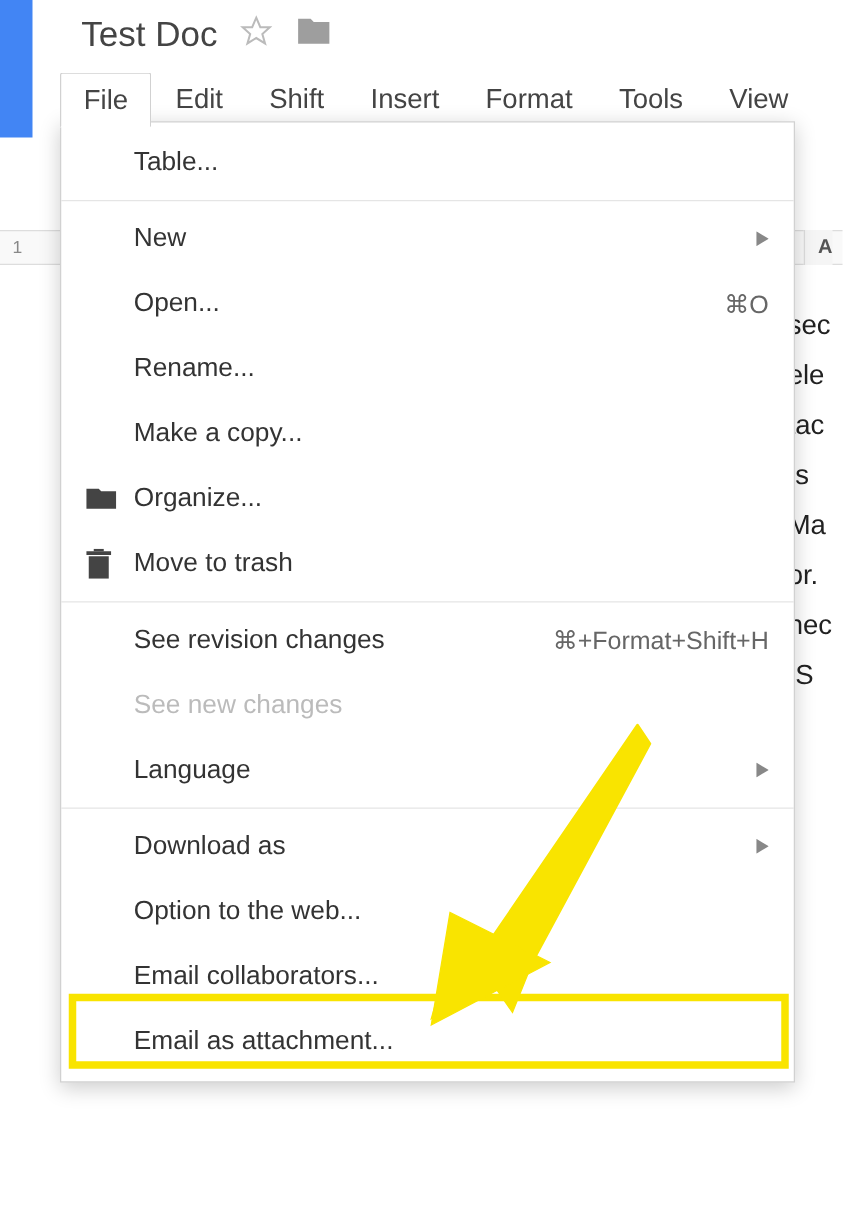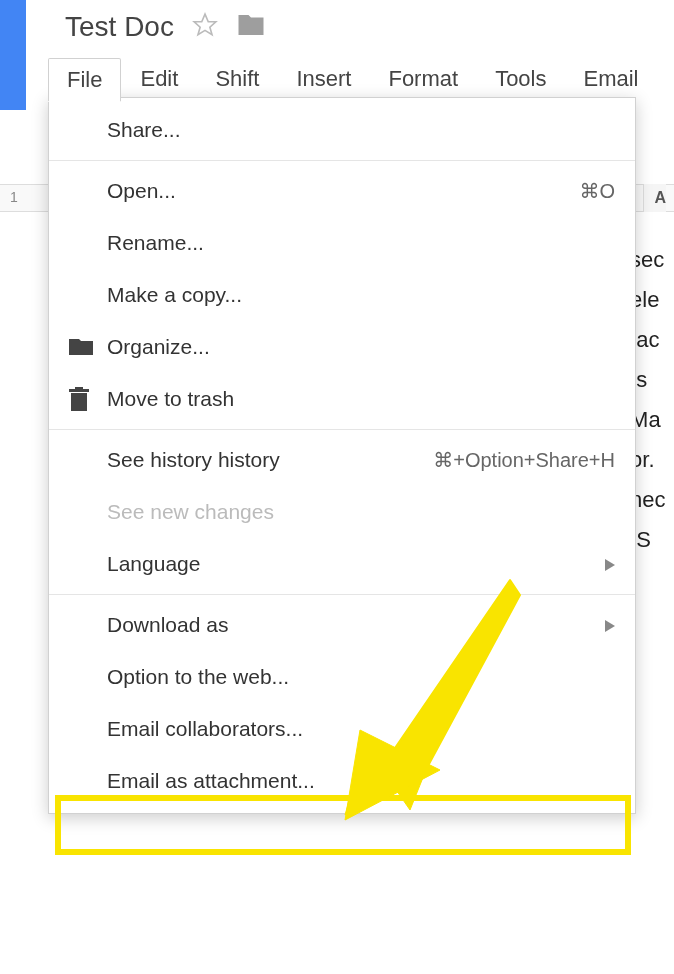--- a/index.html
+++ b/index.html
@@ -205,43 +205,50 @@
   </span>
 </div>
 
 <div class="menu-bar">
   <div class="menu-item active">File</div>
   <div class="menu-item">Edit</div>
   <div class="menu-item">Shift</div>
   <div class="menu-item">Insert</div>
   <div class="menu-item">Format</div>
   <div class="menu-item">Tools</div>
-  <div class="menu-item">Email</div>
+  <div class="menu-item">View</div>
 </div>
 
 <div class="ruler">
   <span class="ruler-num">1</span>
 </div>
 <div class="ruler-right">A</div>
 
 <div class="doc-text"> sec
  ele
  tac
 us
  Ma
 tor.
  nec
 . S</div>
 
 <div class="dropdown">
   <div class="dropdown-row">
     <span class="icon-slot"></span>
-    <span class="label">Share...</span>
+    <span class="label">Table...</span>
   </div>
   <div class="separator"></div>
+  <div class="dropdown-row">
+    <span class="icon-slot"></span>
+    <span class="label">New</span>
+    <span class="submenu-arrow"><svg viewBox="0 0 10 12">
+          <polygon points="0,0 10,6 0,12"></polygon>
+        </svg></span>
+  </div>
   <div class="dropdown-row">
     <span class="icon-slot"></span>
     <span class="label">Open...</span>
     <span class="shortcut">⌘O</span>
   </div>
   <div class="dropdown-row">
     <span class="icon-slot"></span>
     <span class="label">Rename...</span>
   </div>
   <div class="dropdown-row">
@@ -262,22 +269,22 @@
           <rect x="2" y="6" width="16" height="18"></rect>
           <rect x="0" y="2" width="20" height="3"></rect>
           <rect x="6" y="0" width="8" height="2"></rect>
         </svg>
     </span>
     <span class="label">Move to trash</span>
   </div>
   <div class="separator"></div>
   <div class="dropdown-row">
     <span class="icon-slot"></span>
-    <span class="label">See history history</span>
-    <span class="shortcut">⌘+Option+Share+H</span>
+    <span class="label">See revision changes</span>
+    <span class="shortcut">⌘+Format+Shift+H</span>
   </div>
   <div class="dropdown-row disabled">
     <span class="icon-slot"></span>
     <span class="label">See new changes</span>
   </div>
   <div class="dropdown-row">
     <span class="icon-slot"></span>
     <span class="label">Language</span>
     <span class="submenu-arrow"><svg viewBox="0 0 10 12">
           <polygon points="0,0 10,6 0,12"></polygon>

